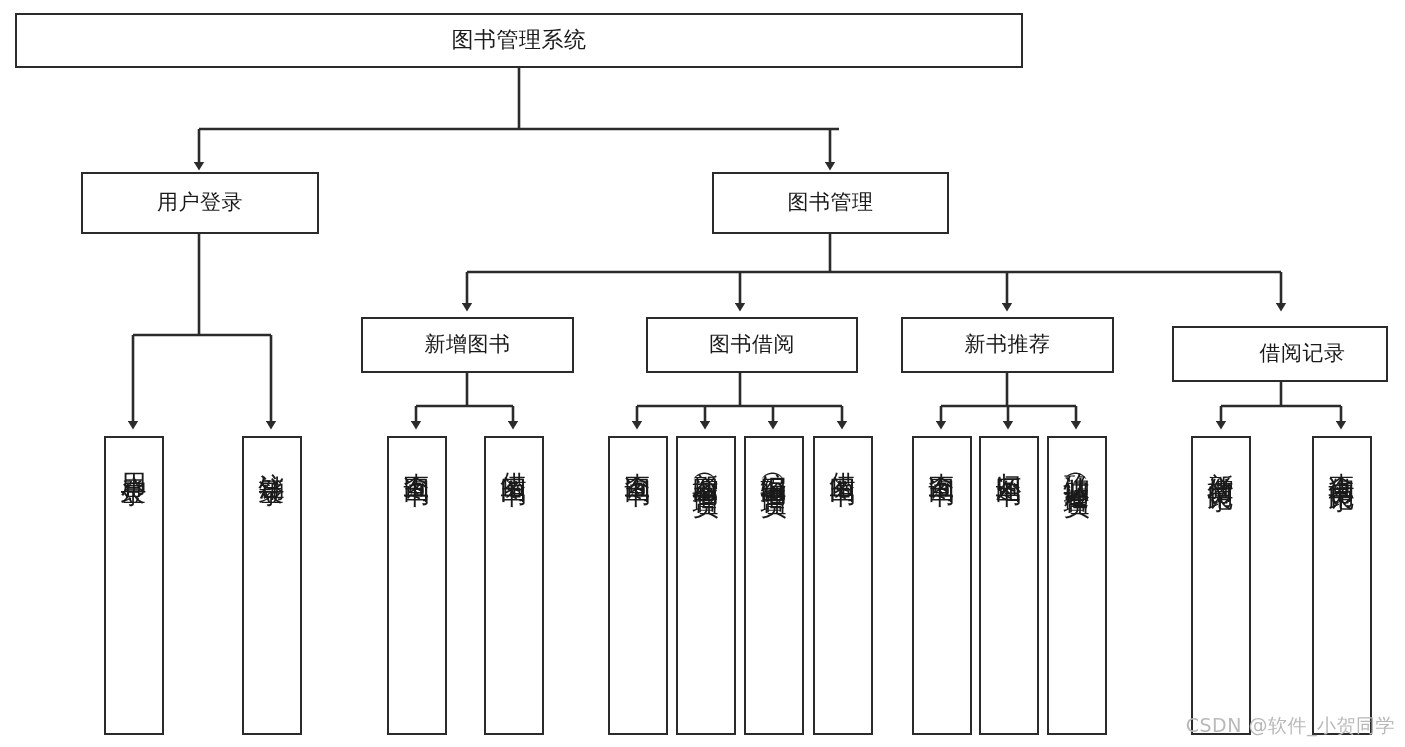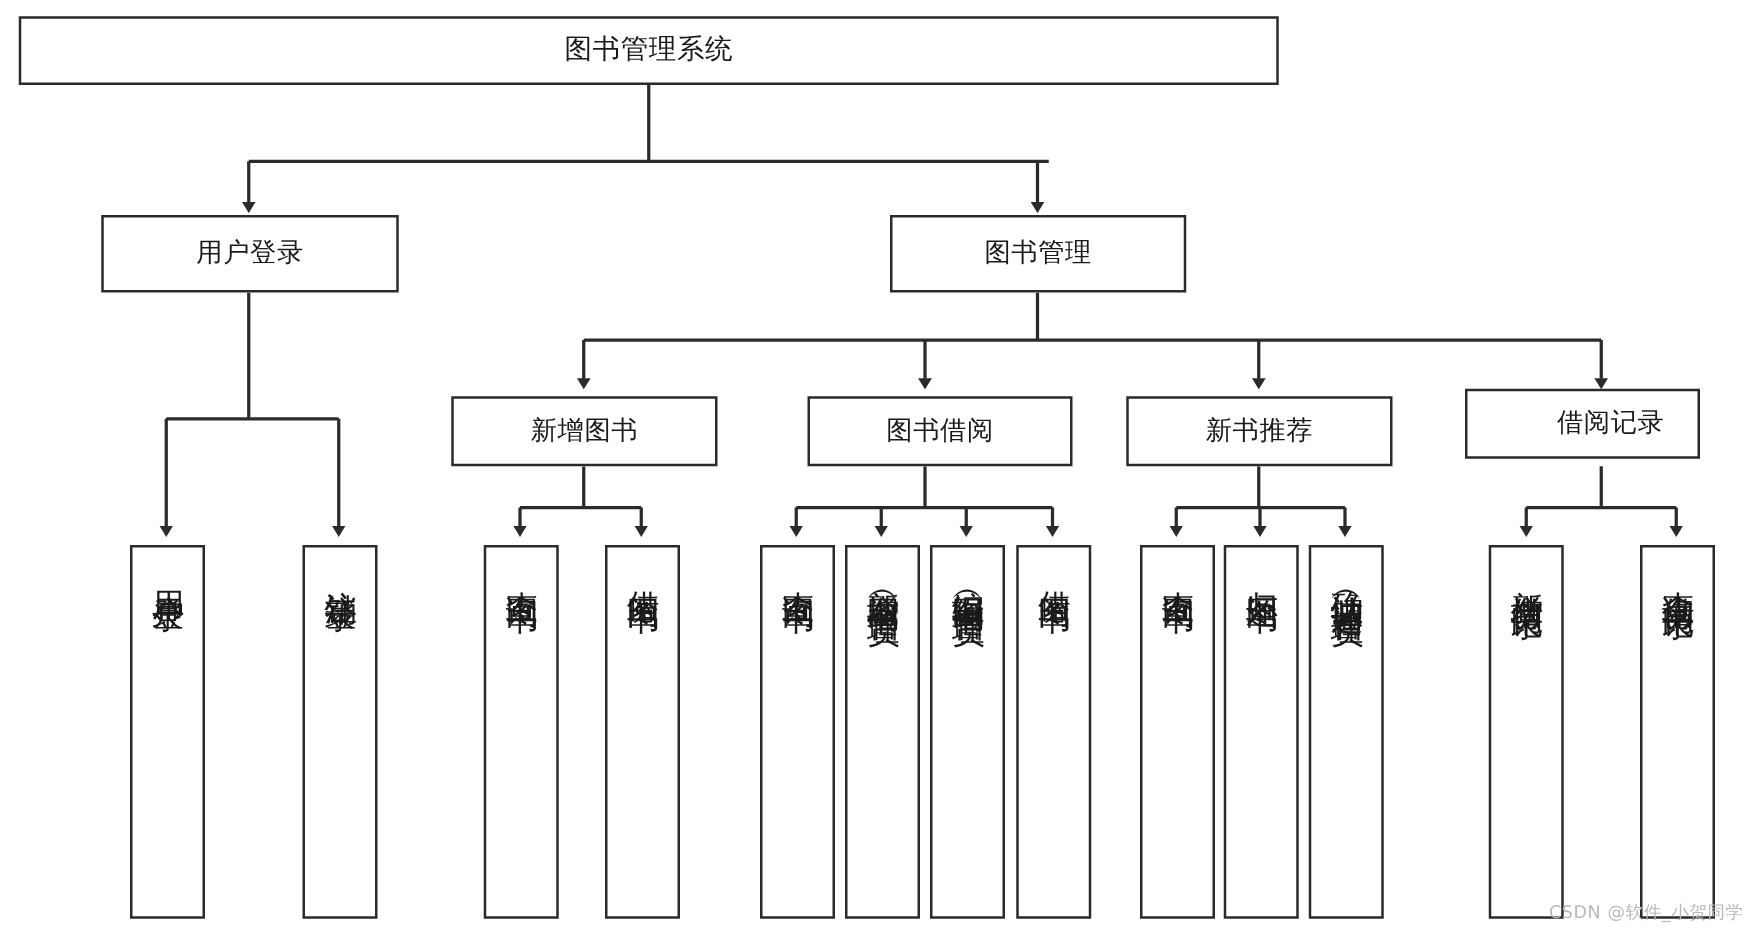--- a/index.html
+++ b/index.html
@@ -61,21 +61,21 @@
     text-orientation: upright;
     font-size: 26px;
     line-height: 1.0;
     letter-spacing: 3px;
     white-space: nowrap;
   }
   #watermark {
     position: absolute;
     right: 10px;
     bottom: 8px;
-    font-size: 14px;
+    font-size: 19px;
     color: #b9b9b9;
     letter-spacing: 0.5px;
     z-index: 5;
     white-space: nowrap;
     font-family: "DejaVu Sans", "Liberation Sans", sans-serif;
   }
 </style>
 </head>
 <body>
 
@@ -145,21 +145,21 @@
 
   <div class="node horiz" style="left:361px; top:317px; width:213px; height:56px;">
     <span class="lbl">新增图书</span>
   </div>
   <div class="node horiz" style="left:634px; top:317px; width:212px; height:56px;margin-left:12px;">
     <span class="lbl">图书借阅</span>
   </div>
   <div class="node horiz" style="left:901px; top:317px; width:213px; height:56px;">
     <span class="lbl">新书推荐</span>
   </div>
-  <div class="node horiz" style="left:1172px; top:311px; width:188px; height:56px;padding-left:45px;">
+  <div class="node horiz" style="left:1172px; top:326px; width:216px; height:56px;padding-left:45px;">
     <span class="lbl">借阅记录</span>
   </div>
 
   <div class="node vert" style="left:104px; top:436px; width:60px; height:299px;">
     <span class="lbl">用户登录</span>
   </div>
   <div class="node vert" style="left:242px; top:436px; width:60px; height:299px;">
     <span class="lbl">注销登录</span>
   </div>
 

